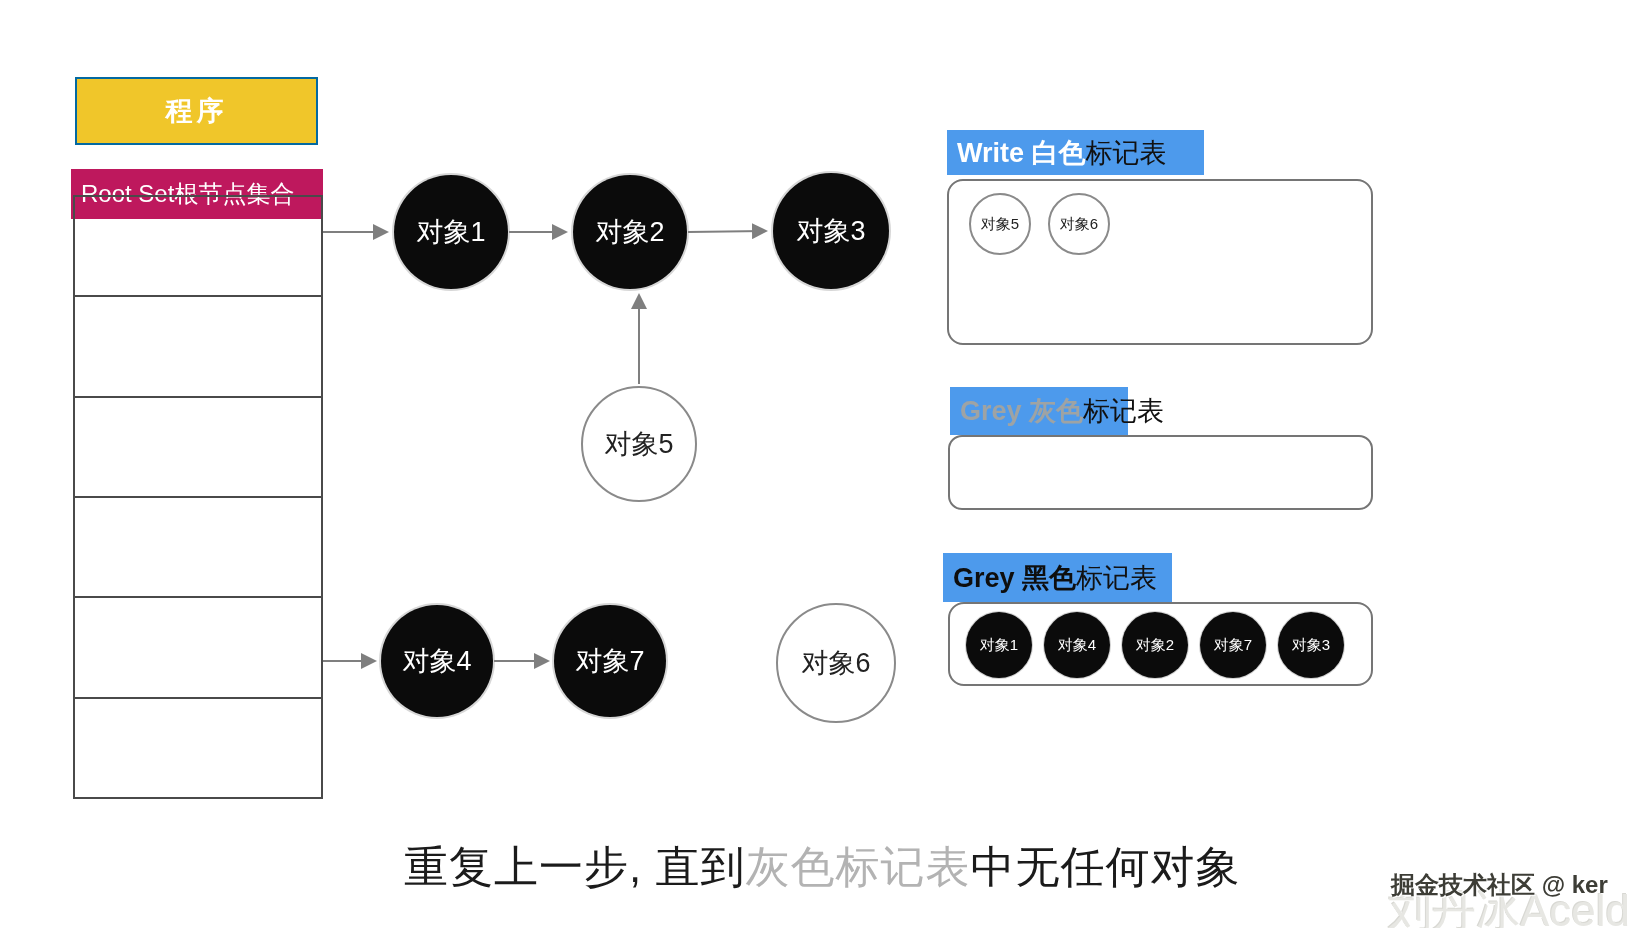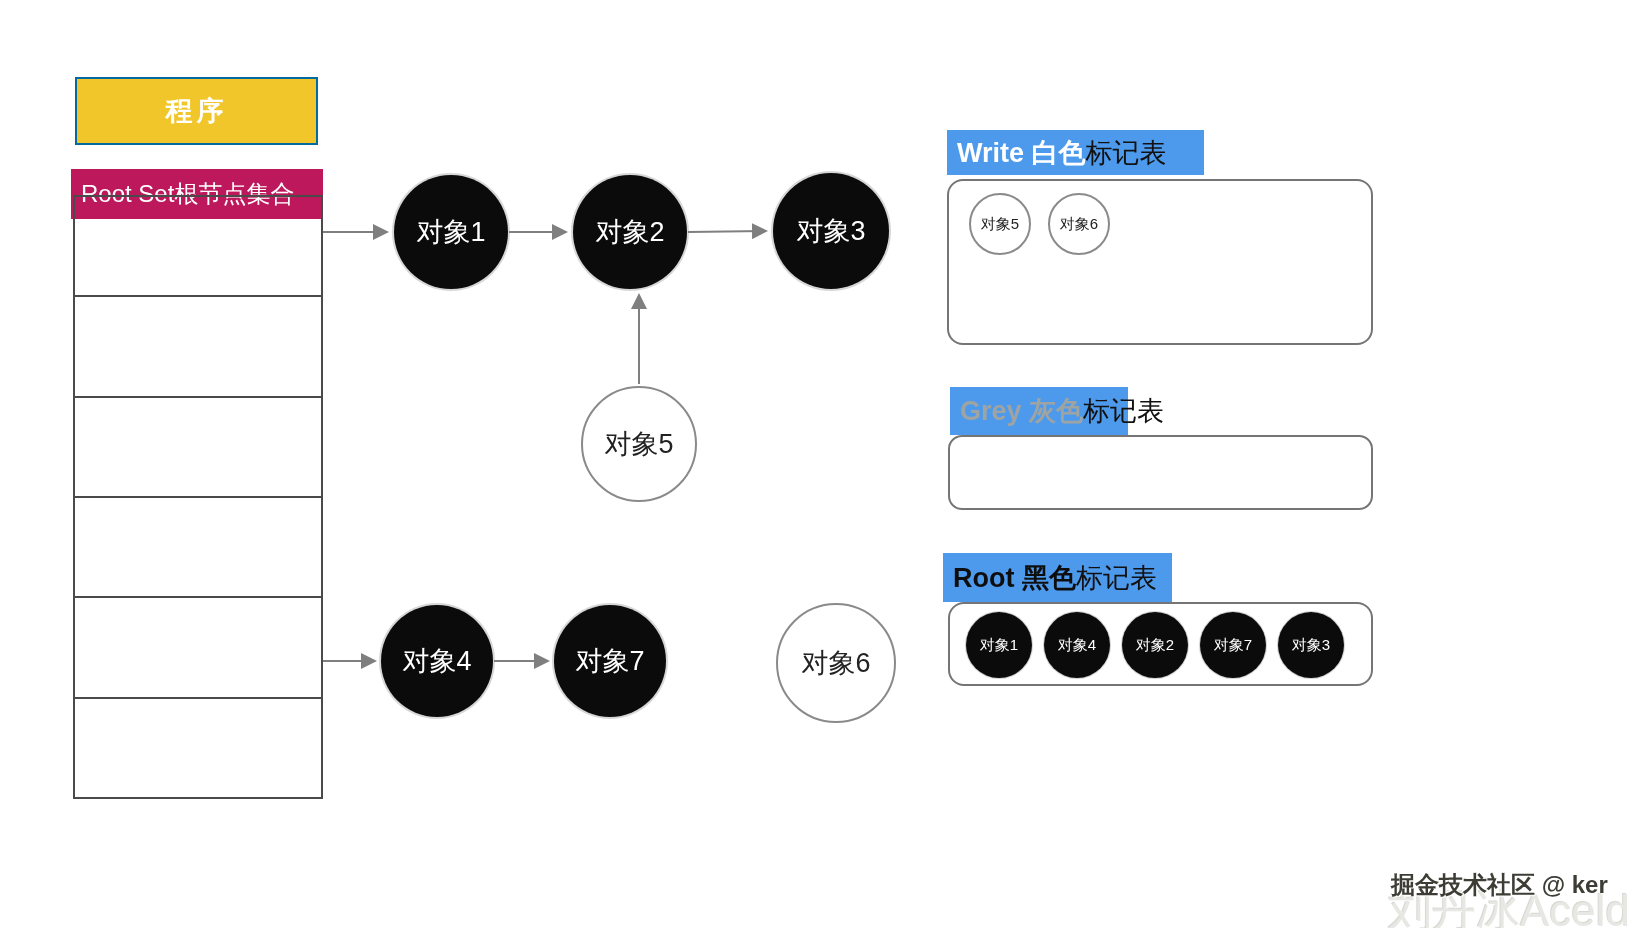--- a/index.html
+++ b/index.html
@@ -130,28 +130,31 @@
       <span class="chip white">对象6</span>
     </div>
 
   <div class="mark-label grey-style" style="left:950px;top:387px;width:178px;height:48px;">
     <span class="strong">Grey 灰色</span>
       <span class="rest">标记表</span>
   </div>
   <div class="mark-box" style="left:948px;top:435px;width:425px;height:75px;border-radius:14px;"></div>
 
   <div class="mark-label black-style" style="left:943px;top:553px;width:229px;height:49px;">
-    <span class="strong">Root 黑色</span>
+    <span class="strong">Grey 黑色</span>
       <span class="rest">标记表</span>
   </div>
   <div class="mark-box black-box" style="left:948px;top:602px;width:425px;height:84px;">
       <span class="chip black">对象1</span>
       <span class="chip black">对象4</span>
       <span class="chip black">对象2</span>
       <span class="chip black">对象7</span>
       <span class="chip black">对象3</span>
     </div>
 
+  <div class="caption">
+    <span>重复上一步, 直到</span><span class="grey">灰色标记表</span><span>中无任何对象</span>
+  </div>
 
   <div class="watermark-author">刘丹冰Aceld</div>
   <div class="watermark-community">掘金技术社区 @ ker</div>
 
 </div>
 
 </body></html>

